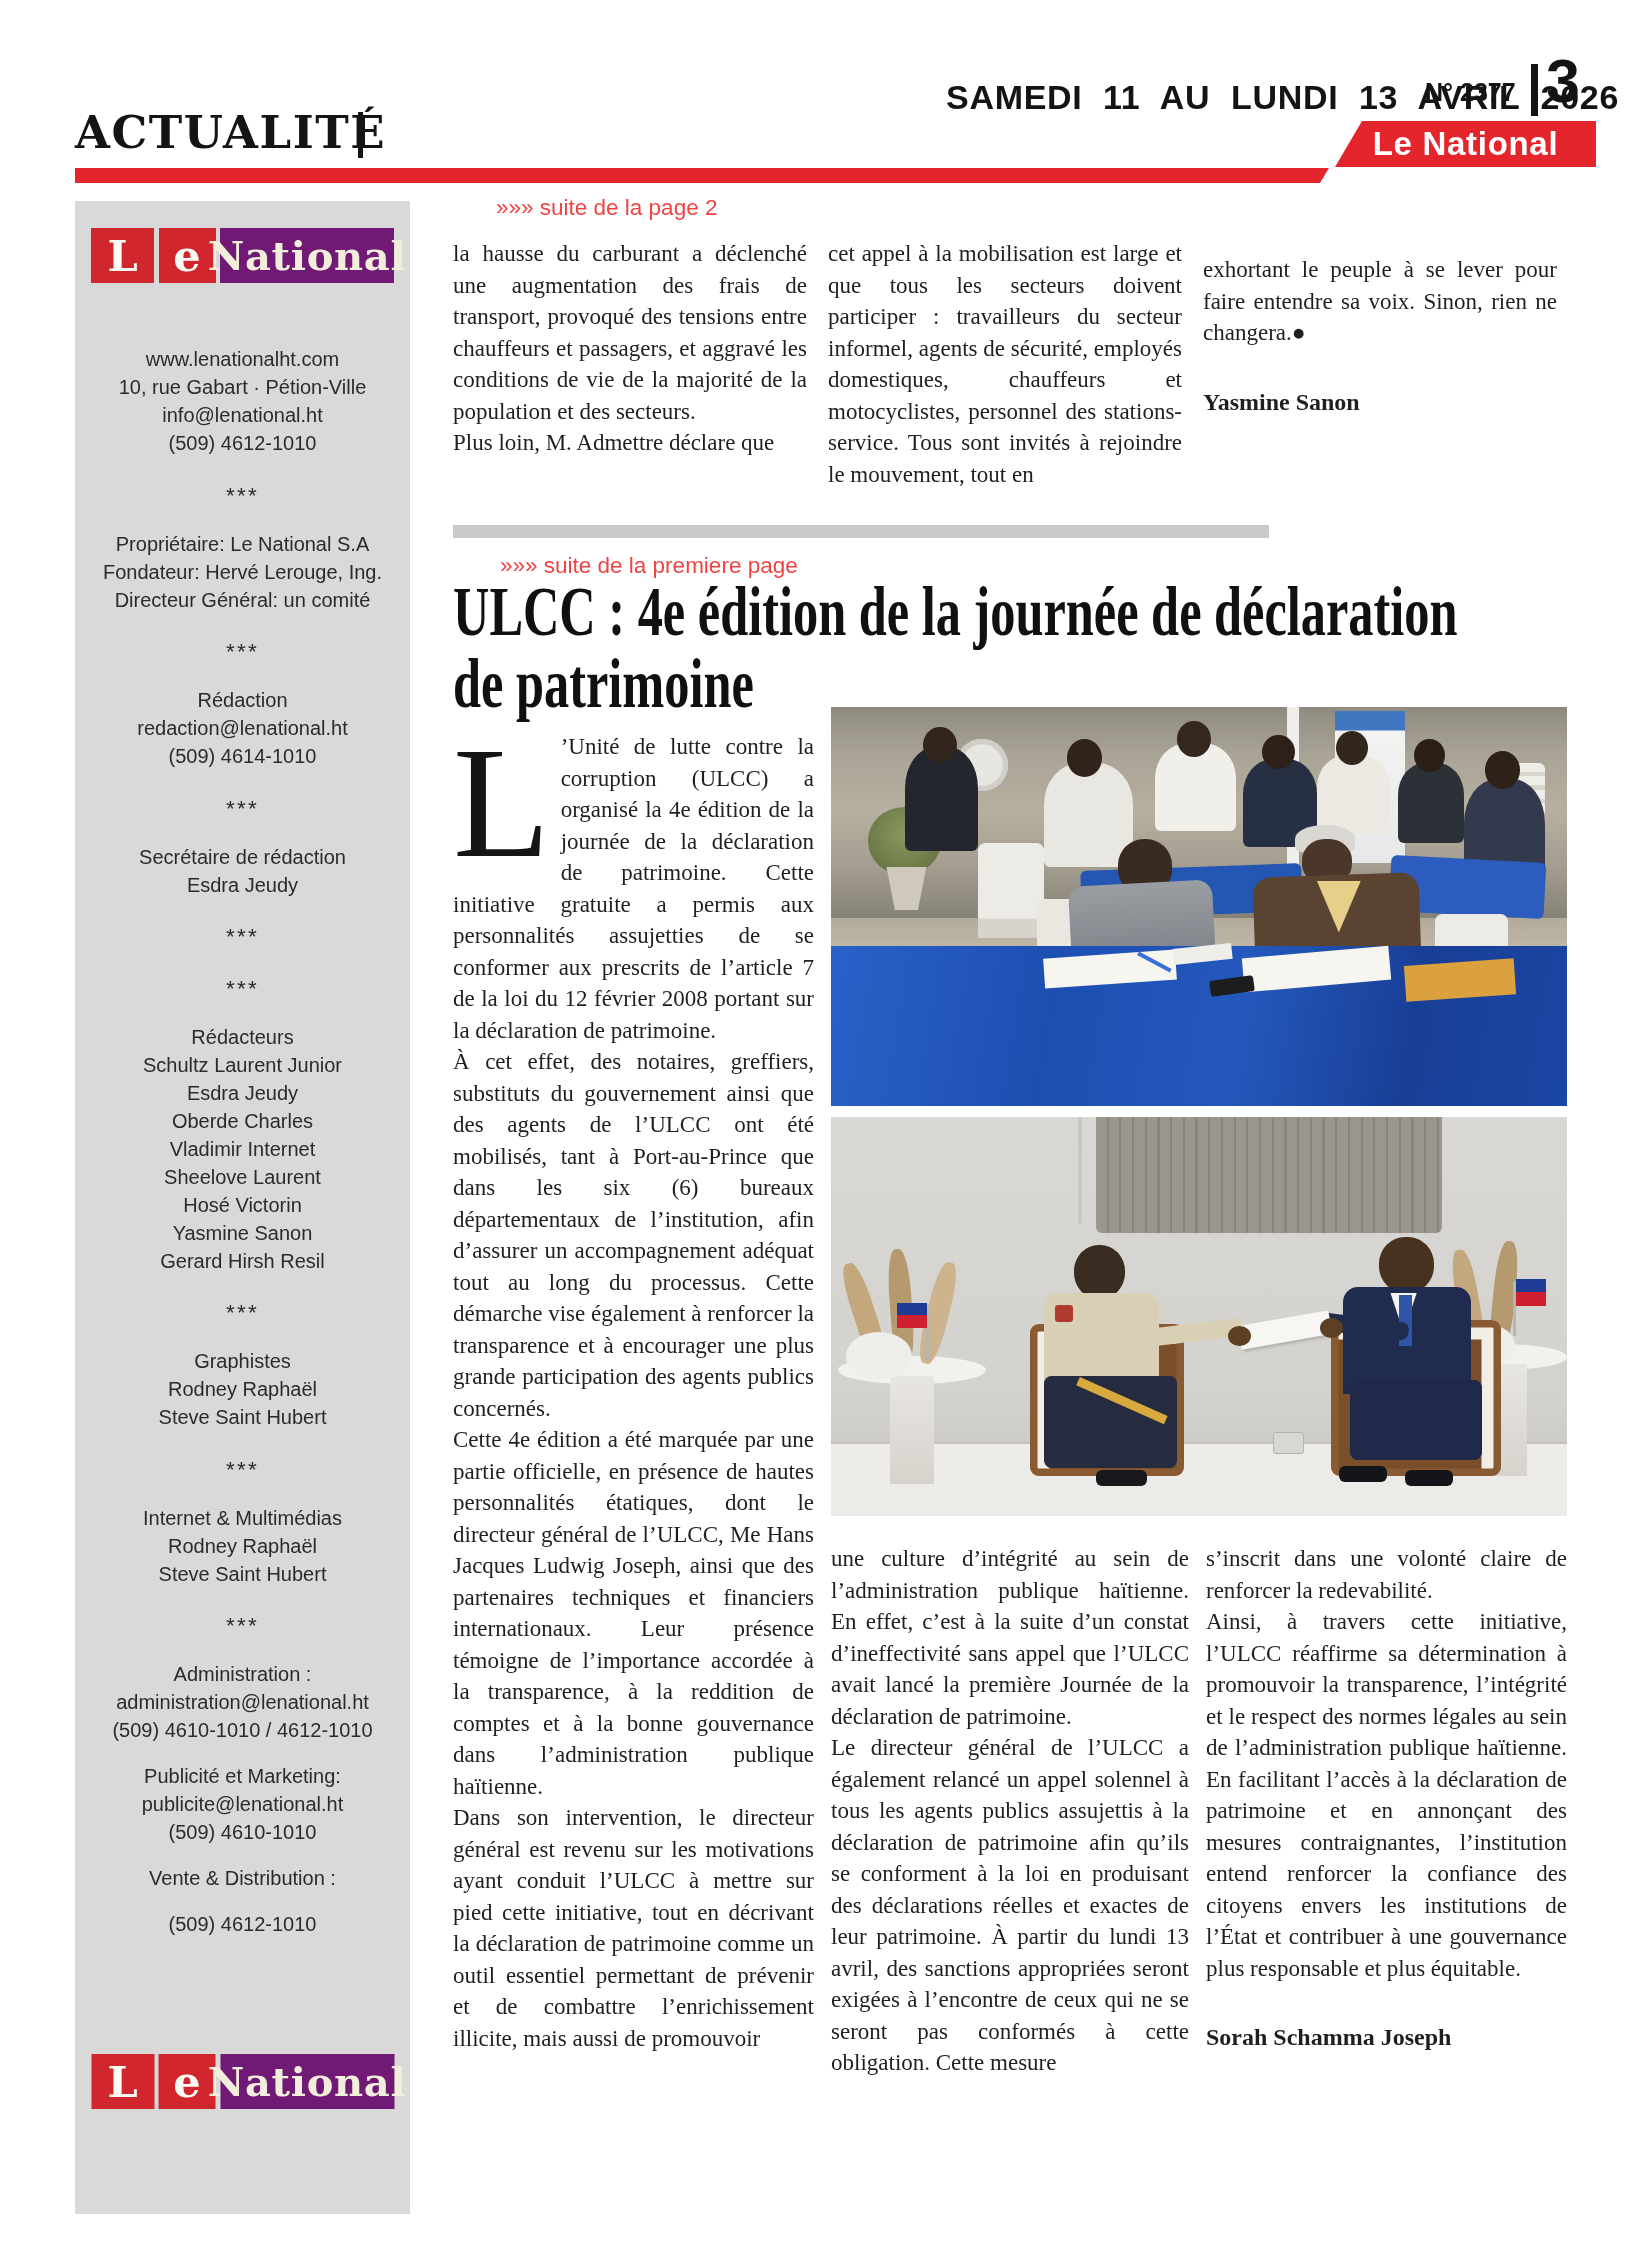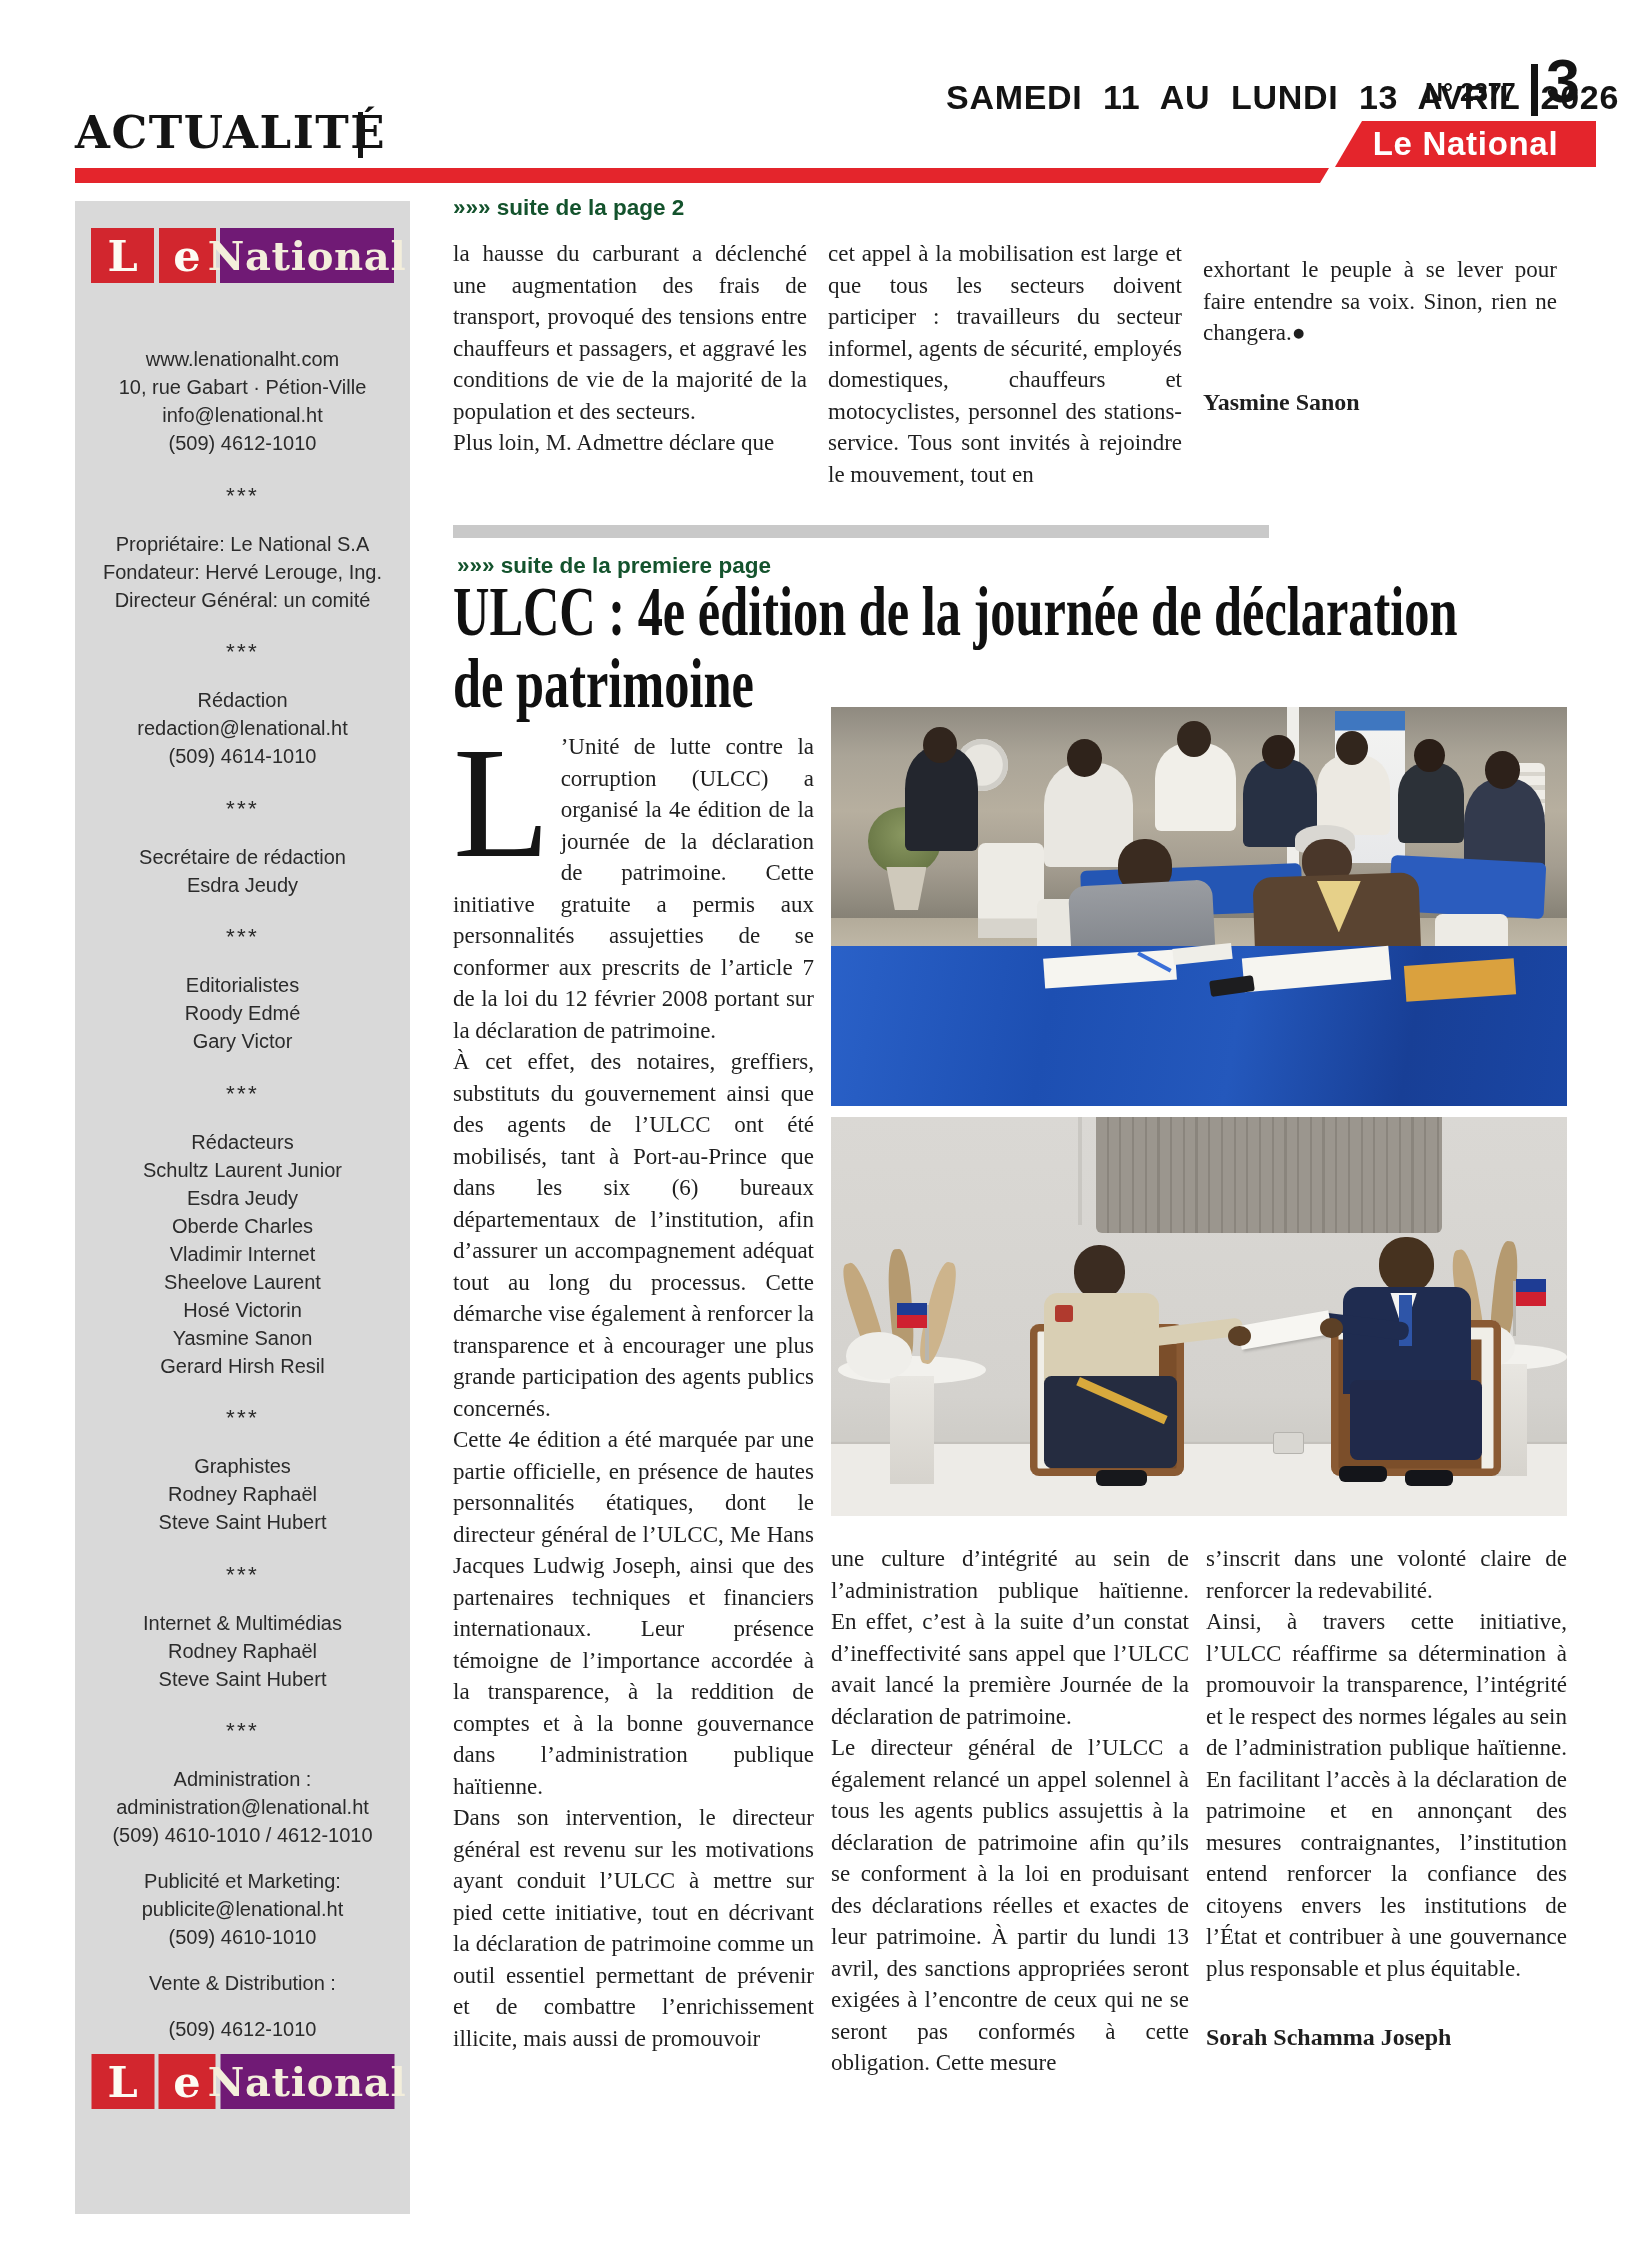--- a/index.html
+++ b/index.html
@@ -36,21 +36,21 @@
   .bx-l { width:63px; height:55px; background:#d2262e; color:#fdfcf4; font-size:43px; }
   .bx-e { width:57px; height:55px; background:#d2262e; color:#fdfcf4; font-size:43px; }
   .bx-nat { width:174px; height:55px; background:#701a75; color:#f3eedb; font-size:40px; letter-spacing:0.7px; }
   .side-contact { margin-top:62px; font-size:20px; line-height:28px; }
   .side-sep { margin:25.5px 0 21px 0; font-size:22.5px; letter-spacing:2.2px; color:#2b2b2b; }
   .side-block { font-size:20px; line-height:28px; }
   .side-gap { margin-top:18px; }
   .side-logo-bottom { position:absolute; bottom:105px; left:50%; transform:translateX(-50%); margin-top:0; }
 
   
-  .red-link { color:#14532d; font-family:"Liberation Sans", sans-serif; font-weight:700; font-size:22.5px; }
+  .red-link { color:#ef4444; font-family:"Liberation Sans", sans-serif; font-weight:400; font-size:22.5px;margin-left:43px; }
   .body-text { font-size:23px; line-height:31.5px; color:#1f1f1f; }
   .body-text > div, .body-text .para { text-align:justify; }
   .byline { font-weight:bold; font-size:24px; margin-top:40px; text-align:left;
             font-family:"Liberation Serif", serif; }
   .divider-gray { left:453px; top:525px; width:816px; height:12.7px; background:#c9c9c9; }
   .headline { left:453px; top:576px; transform:scaleX(0.73); transform-origin:left top;
               font-family:"Liberation Serif", serif; font-weight:bold; color:#101010;
               font-size:69px; line-height:72px; white-space:nowrap; }
   .dropcap { float:left; font-size:159px; line-height:0.78; padding:9px 10.5px 0 0; color:#151515; }
 
@@ -97,25 +97,20 @@
         <div>Rédaction</div>
         <div>redaction@lenational.ht</div>
         <div>(509) 4614-1010</div>
       </div>
     <div class="side-sep">***</div>
     <div class="side-block">
         <div>Secrétaire de rédaction</div>
         <div>Esdra Jeudy</div>
       </div>
     <div class="side-sep">***</div>
-    <div class="side-block">
-        <div>Editorialistes</div>
-        <div>Roody Edmé</div>
-        <div>Gary Victor</div>
-      </div>
     <div class="side-sep">***</div>
     <div class="side-block">
         <div>Rédacteurs</div>
         <div>Schultz Laurent Junior</div>
         <div>Esdra Jeudy</div>
         <div>Oberde Charles</div>
         <div>Vladimir Internet</div>
         <div>Sheelove Laurent</div>
         <div>Hosé Victorin</div>
         <div>Yasmine Sanon</div>

